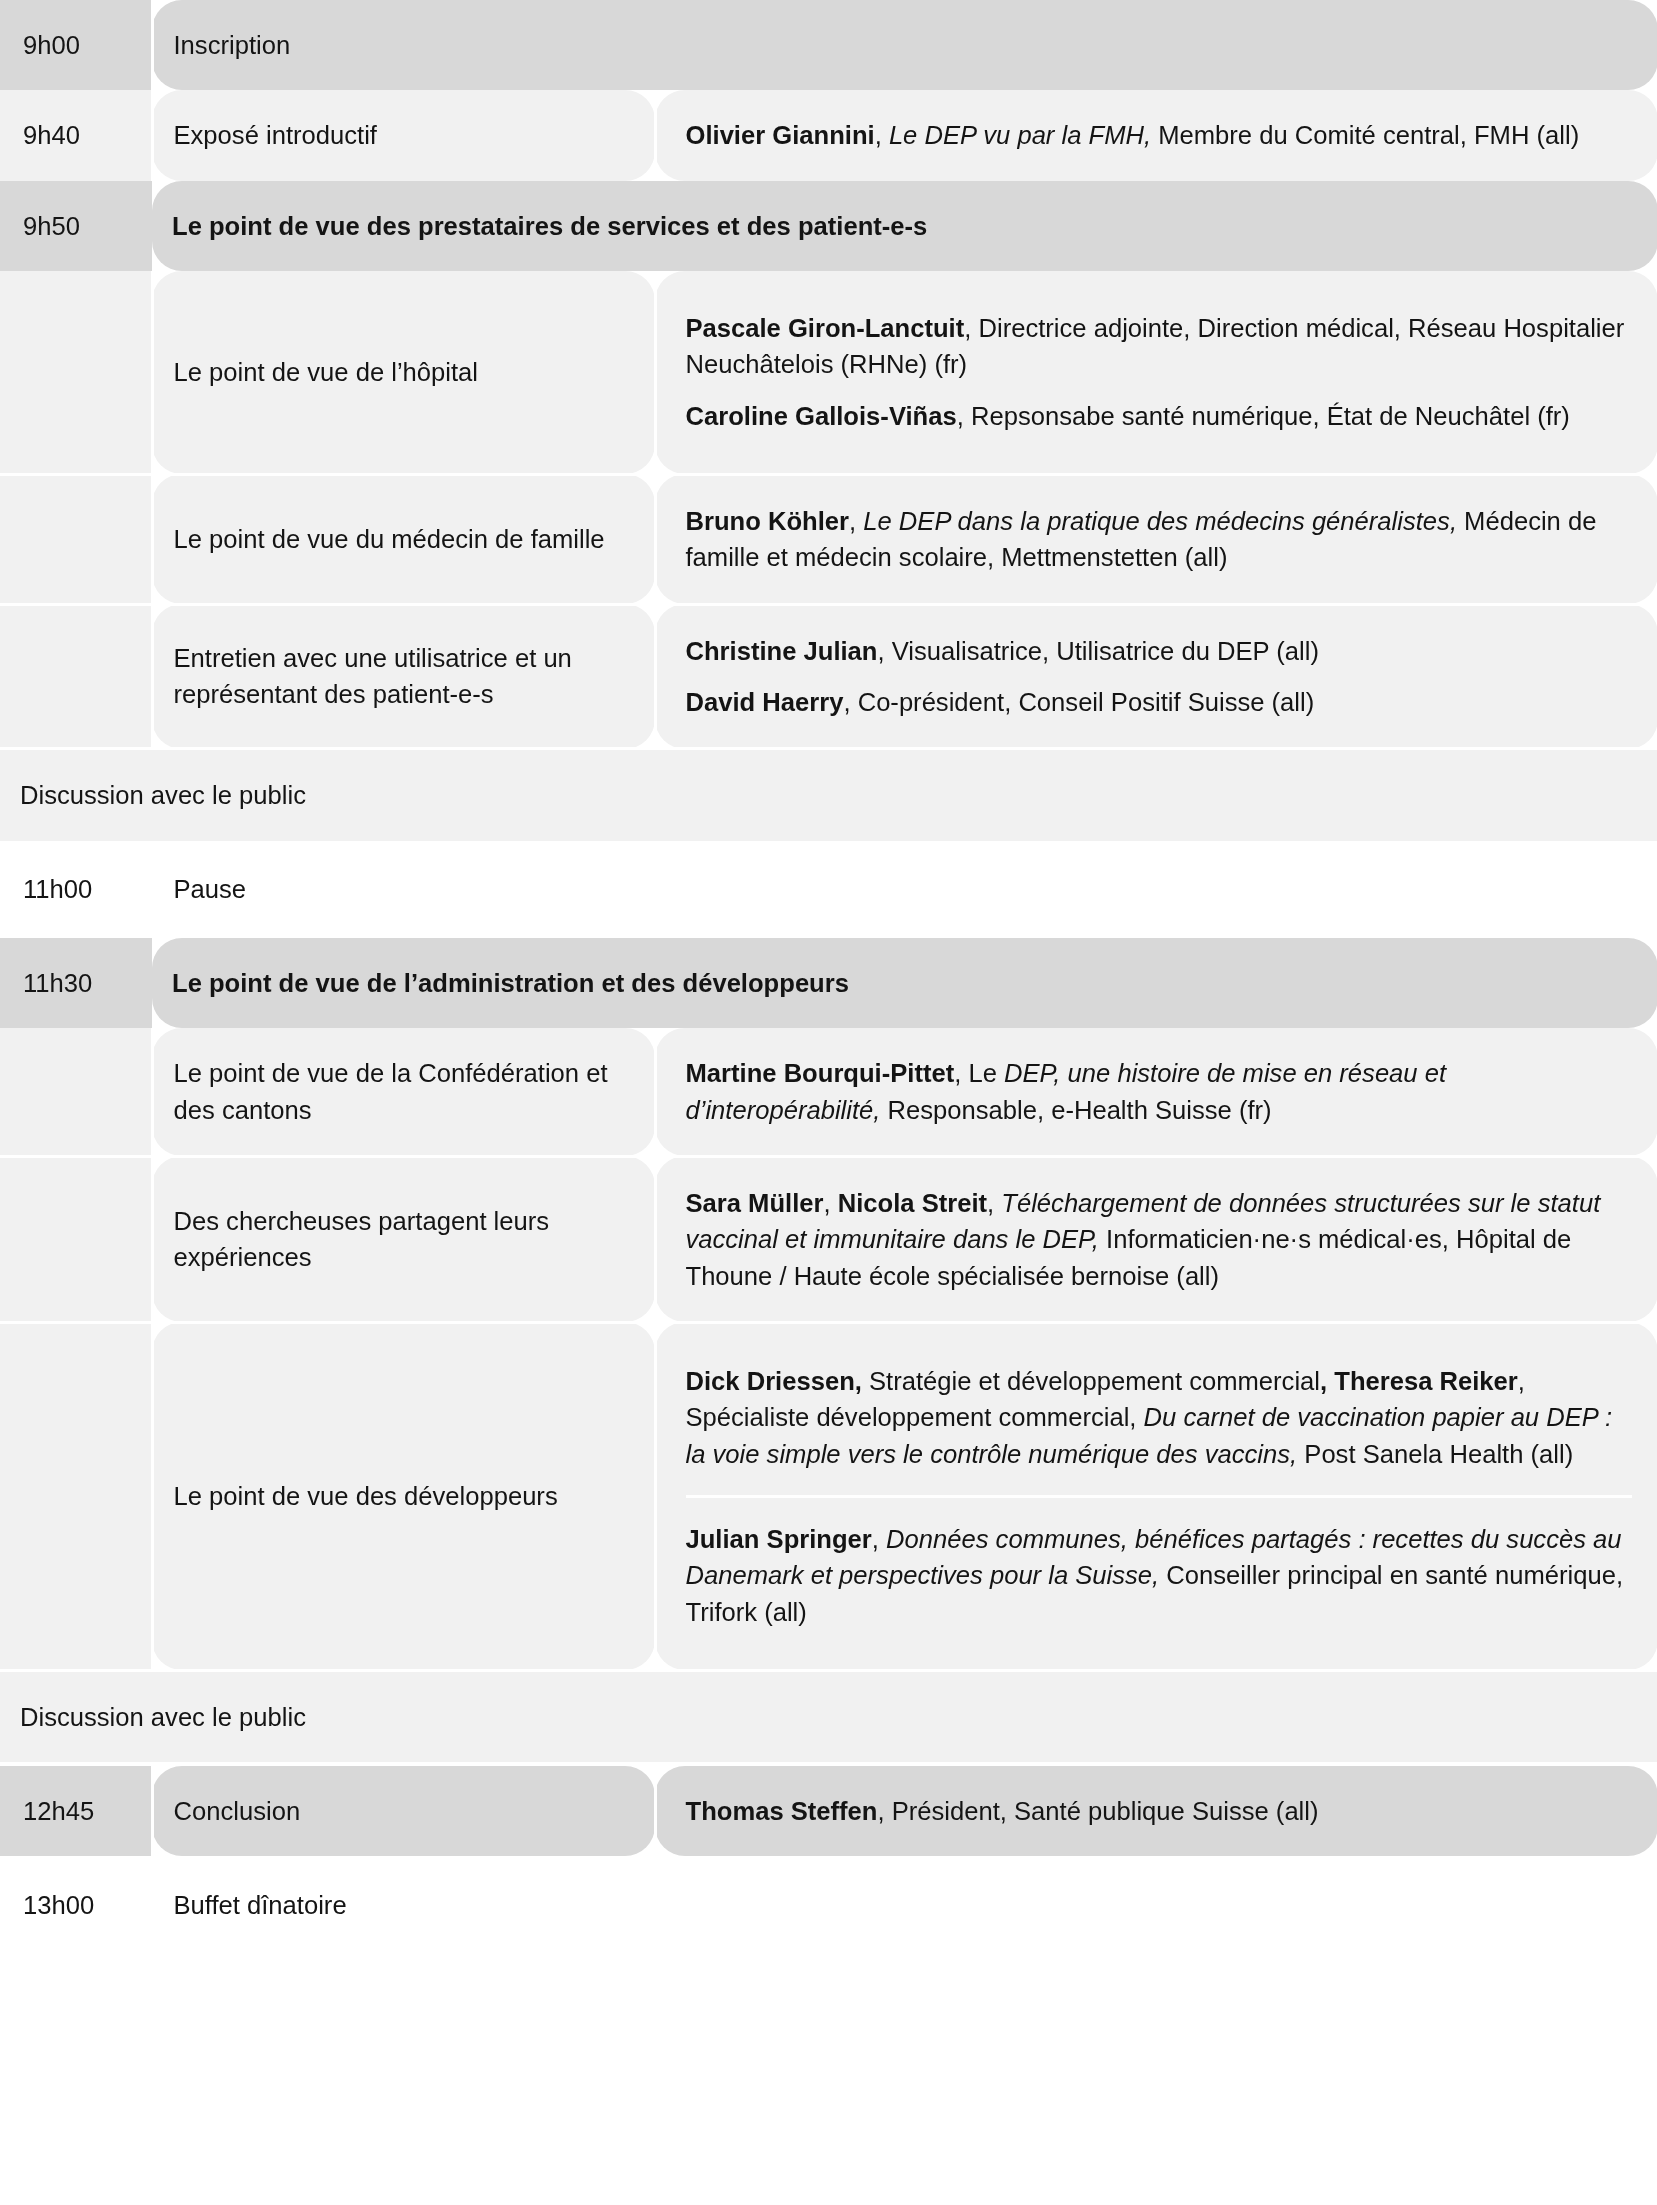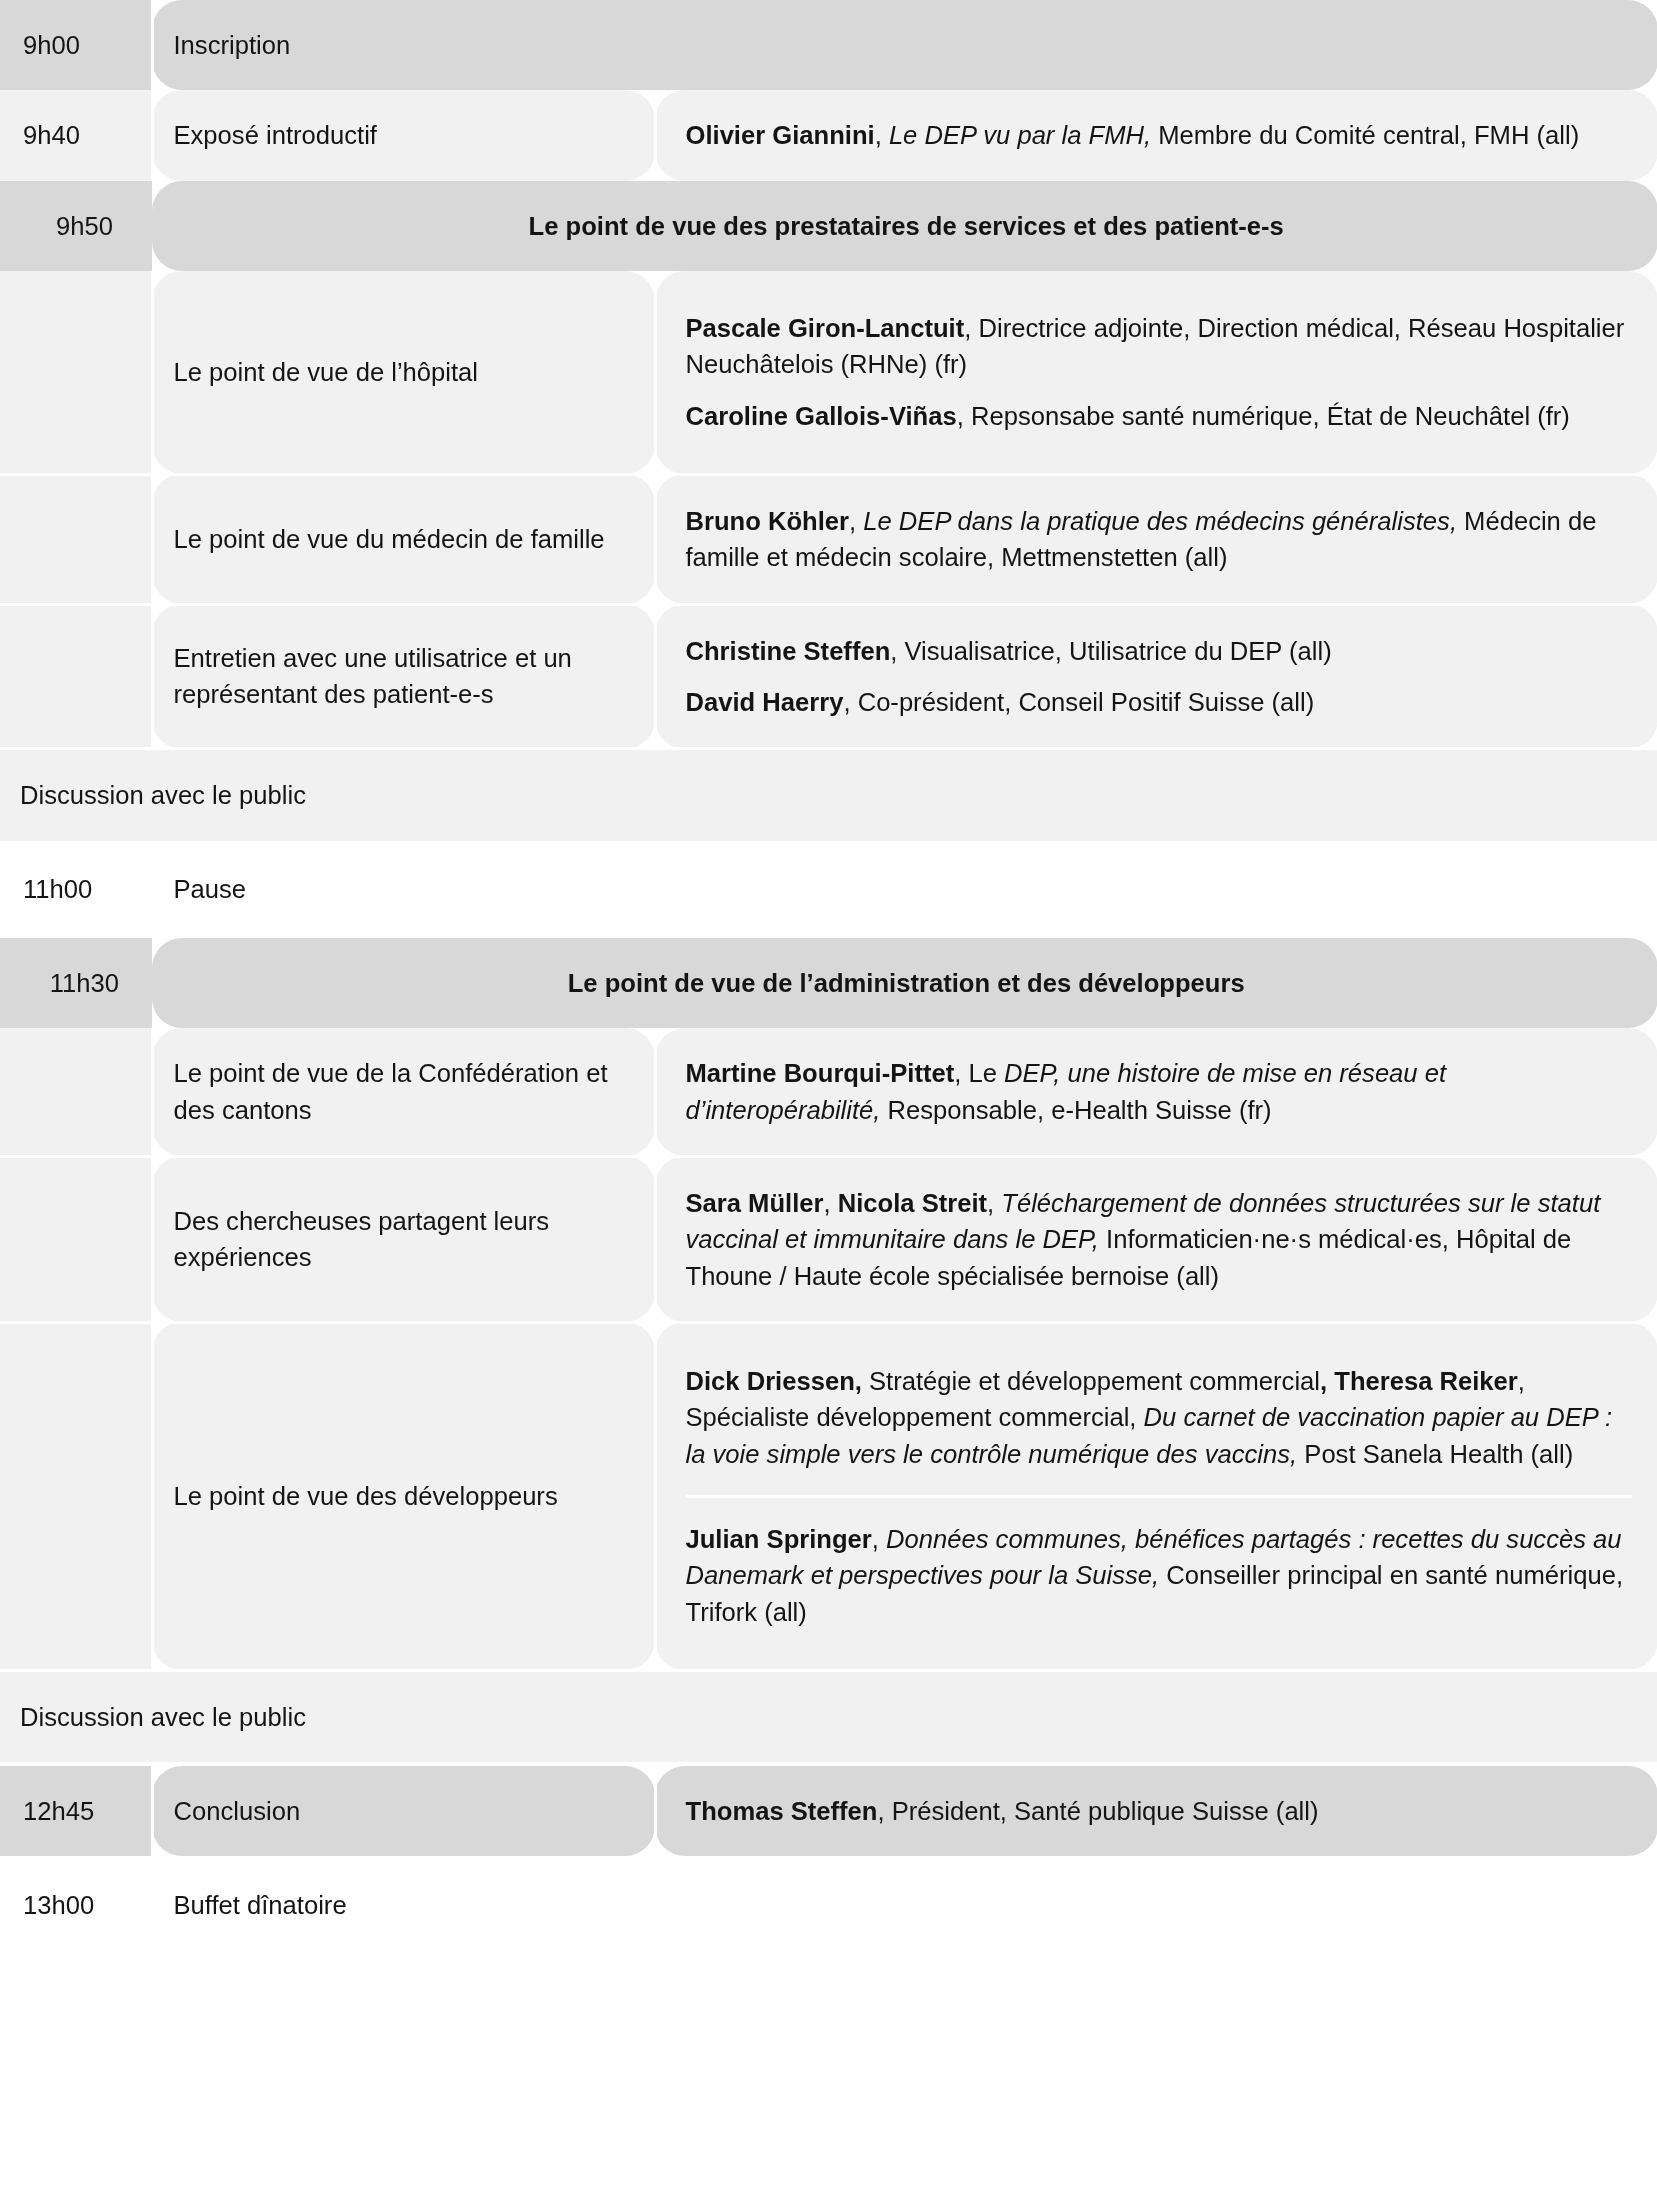--- a/index.html
+++ b/index.html
@@ -37,21 +37,21 @@
   tr.tone-light > td { background: #f1f1f1; }
   tr.tone-white > td { background: #ffffff; }
 
   
   tr.tone-light > td + td,
   tr.tone-dark  > td + td { border-left: 3.5px solid #ffffff; border-radius: 30px; }
   tr.tone-light + tr.tone-light > td { border-top: 3.5px solid #ffffff; }
   tr.tone-white > td + td { border-left: 3.5px solid #ffffff; }
 
   
-  tr.section > td { border-left: 0 !important; text-align: center; }
+  tr.section > td { border-left: 0 !important; }
 
   .cell {
     padding: 17.6px 20px 17.6px 20px;
     font-size: 25.6px;
     line-height: 1.42;
   }
   .cell.time      { padding-left: 23px;  padding-right: 6.2px; font-size: 25.6px; }
   .cell.topic     { padding-left: 20px;  padding-right: 17.6px; }
   .cell.speaker   { padding-left: 29px;  padding-right: 26.5px; }
   .cell.wide      { padding-left: 20px;  padding-right: 17.6px; }
@@ -114,21 +114,21 @@
       <td class="cell topic tall">Le point de vue du médecin de famille</td>
       <td class="cell speaker tall">
         <div class="para"><b>Bruno Köhler</b><span>, </span><i>Le DEP dans la pratique des médecins généralistes,</i><span> Médecin de famille et médecin scolaire, Mettmenstetten (all)</span></div>
       </td>
     </tr>
 
     <tr class="tone-light">
       <td class="cell time tall"></td>
       <td class="cell topic tall">Entretien avec une utilisatrice et un représentant des patient-e-s</td>
       <td class="cell speaker tall">
-        <div class="para"><b>Christine Steffen</b><span>, Visualisatrice, Utilisatrice du DEP (all)</span></div>
+        <div class="para"><b>Christine Julian</b><span>, Visualisatrice, Utilisatrice du DEP (all)</span></div>
         <div class="para"><b>David Haerry</b><span>, Co-président, Conseil Positif Suisse (all)</span></div>
       </td>
     </tr>
 
     <tr class="tone-light">
       <td class="cell wide tall" colspan="3">Discussion avec le public</td>
     </tr>
 
     <tr class="spacer-row">
         <td colspan="3"></td>

